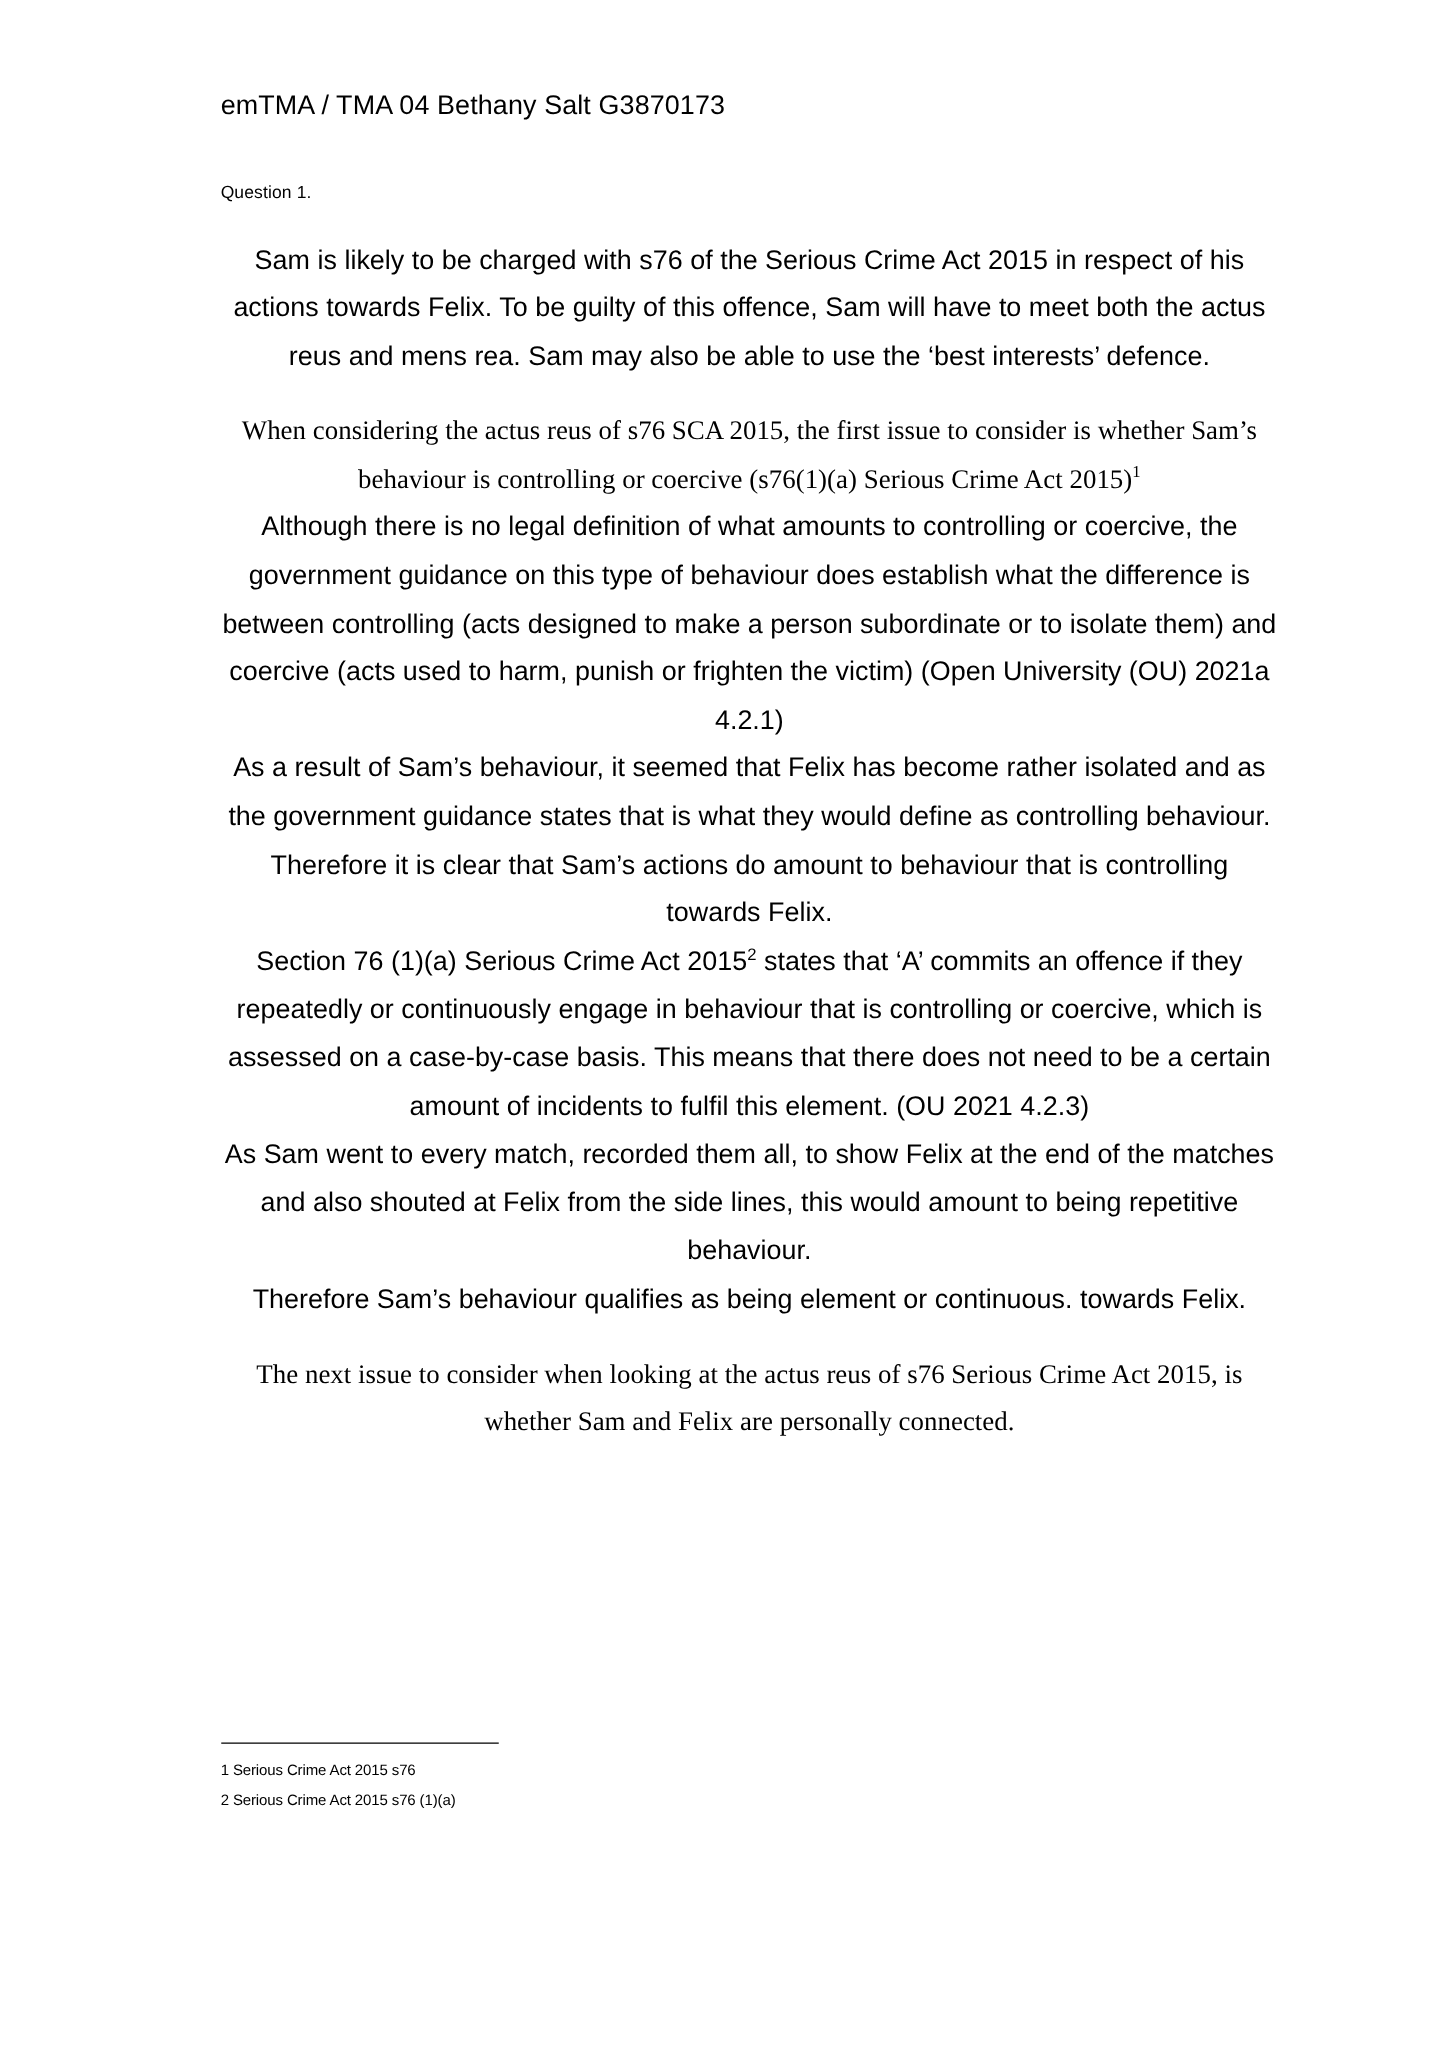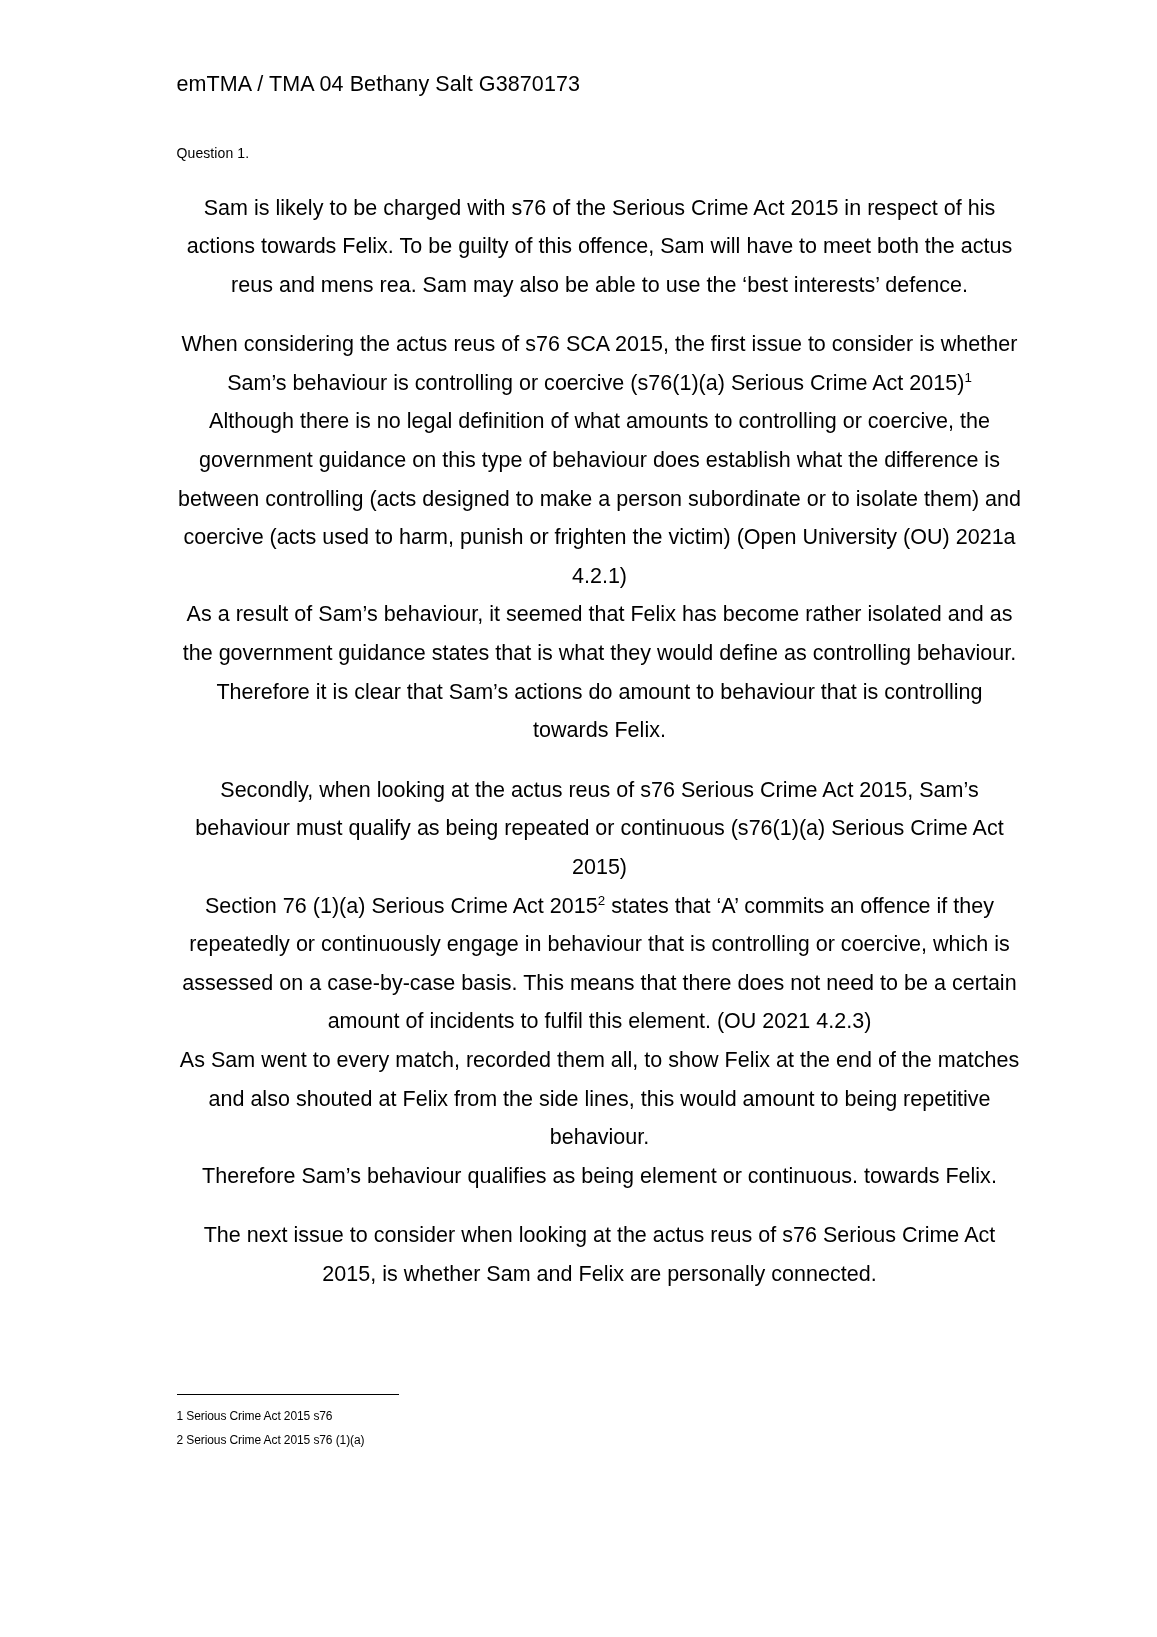--- a/index.html
+++ b/index.html
@@ -42,20 +42,21 @@
   }
   .para {
     font-size: 21.5px;
     line-height: 38.6px;
     letter-spacing: 0.02px;
     margin: 0;
     text-align: center;
   }
   .para-gap {
     margin-top: 21px;
+    font-family: Liberation Serif, serif;
   }
   .para-tight {
     margin-top: 0;
   }
   .first-para {
     margin-top: 29px;
   }
   sup.fn-ref {
     font-size: 0.62em;
     vertical-align: super;
@@ -96,21 +97,20 @@
     <p class="para first-para">Sam is likely to be charged with s76 of the Serious Crime Act 2015 in respect of his actions towards Felix. To be guilty of this offence, Sam will have to meet both the actus reus and mens rea. Sam may also be able to use the ‘best interests’ defence.</p>
 
     <p class="para para-gap"><span>When considering the actus reus of s76 SCA 2015, the first issue to consider is whether Sam’s behaviour is controlling or coercive (s76(1)(a) Serious Crime Act 2015)</span><sup class="fn-ref">1</sup></p>
 
     <p class="para para-tight">Although there is no legal definition of what amounts to controlling or coercive, the government guidance on this type of behaviour does establish what the difference is between controlling (acts designed to make a person subordinate or to isolate them) and coercive (acts used to harm, punish or frighten the victim) (Open University (OU) 2021a 4.2.1)</p>
 
     <p class="para para-tight">As a result of Sam’s behaviour, it seemed that Felix has become rather isolated and as the government guidance states that is what they would define as controlling behaviour.</p>
 
     <p class="para para-tight">Therefore it is clear that Sam’s actions do amount to behaviour that is controlling towards Felix.</p>
 
-    <p class="para para-gap">Secondly, when looking at the actus reus of s76 Serious Crime Act 2015, Sam’s behaviour must qualify as being repeated or continuous (s76(1)(a) Serious Crime Act 2015)</p>
 
     <p class="para para-tight"><span>Section 76 (1)(a) Serious Crime Act 2015</span><sup class="fn-ref">2</sup><span> states that ‘A’ commits an offence if they repeatedly or continuously engage in behaviour that is controlling or coercive, which is assessed on a case-by-case basis. This means that there does not need to be a certain amount of incidents to fulfil this element. (OU 2021 4.2.3)</span></p>
 
     <p class="para para-tight">As Sam went to every match, recorded them all, to show Felix at the end of the matches and also shouted at Felix from the side lines, this would amount to being repetitive behaviour.</p>
 
     <p class="para para-tight">Therefore Sam’s behaviour qualifies as being element or continuous. towards Felix.</p>
 
     <p class="para para-gap">The next issue to consider when looking at the actus reus of s76 Serious Crime Act 2015, is whether Sam and Felix are personally connected.</p>
 
   </div>

